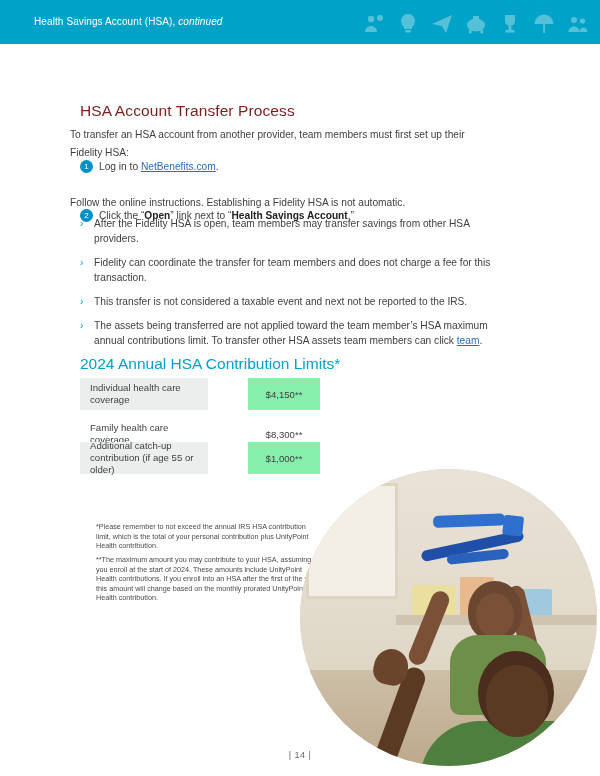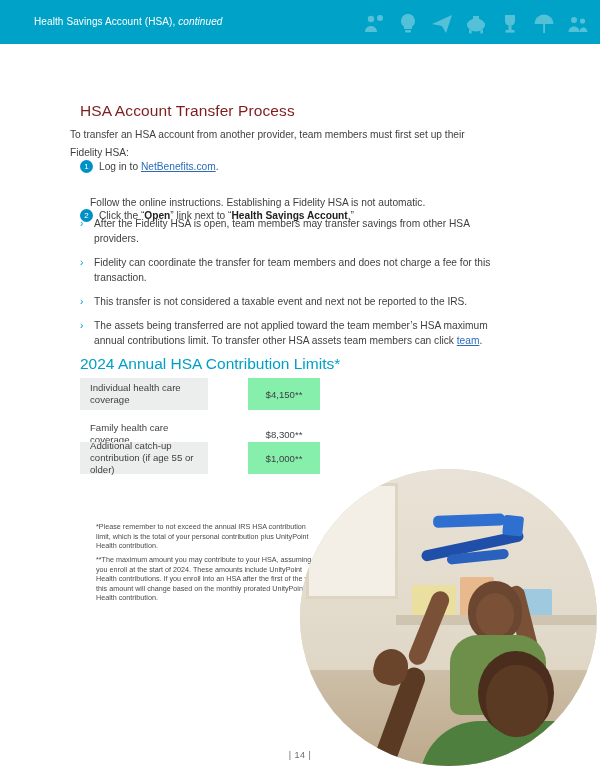--- a/index.html
+++ b/index.html
@@ -68,21 +68,21 @@
 
   .para {
     position: absolute;
     left: 70px;
     width: 400px;
     font-size: 10.2px;
     line-height: 18px;
     color: #3f3f3f;
   }
   .p-intro { top: 82px; }
-  .p-follow { top: 150px; margin-left: 20px; }
+  .p-follow { top: 150px; }
 
   
   .step {
     position: absolute;
     left: 80px;
     width: 420px;
     font-size: 10.2px;
     line-height: 15px;
     color: #3f3f3f;
   }

